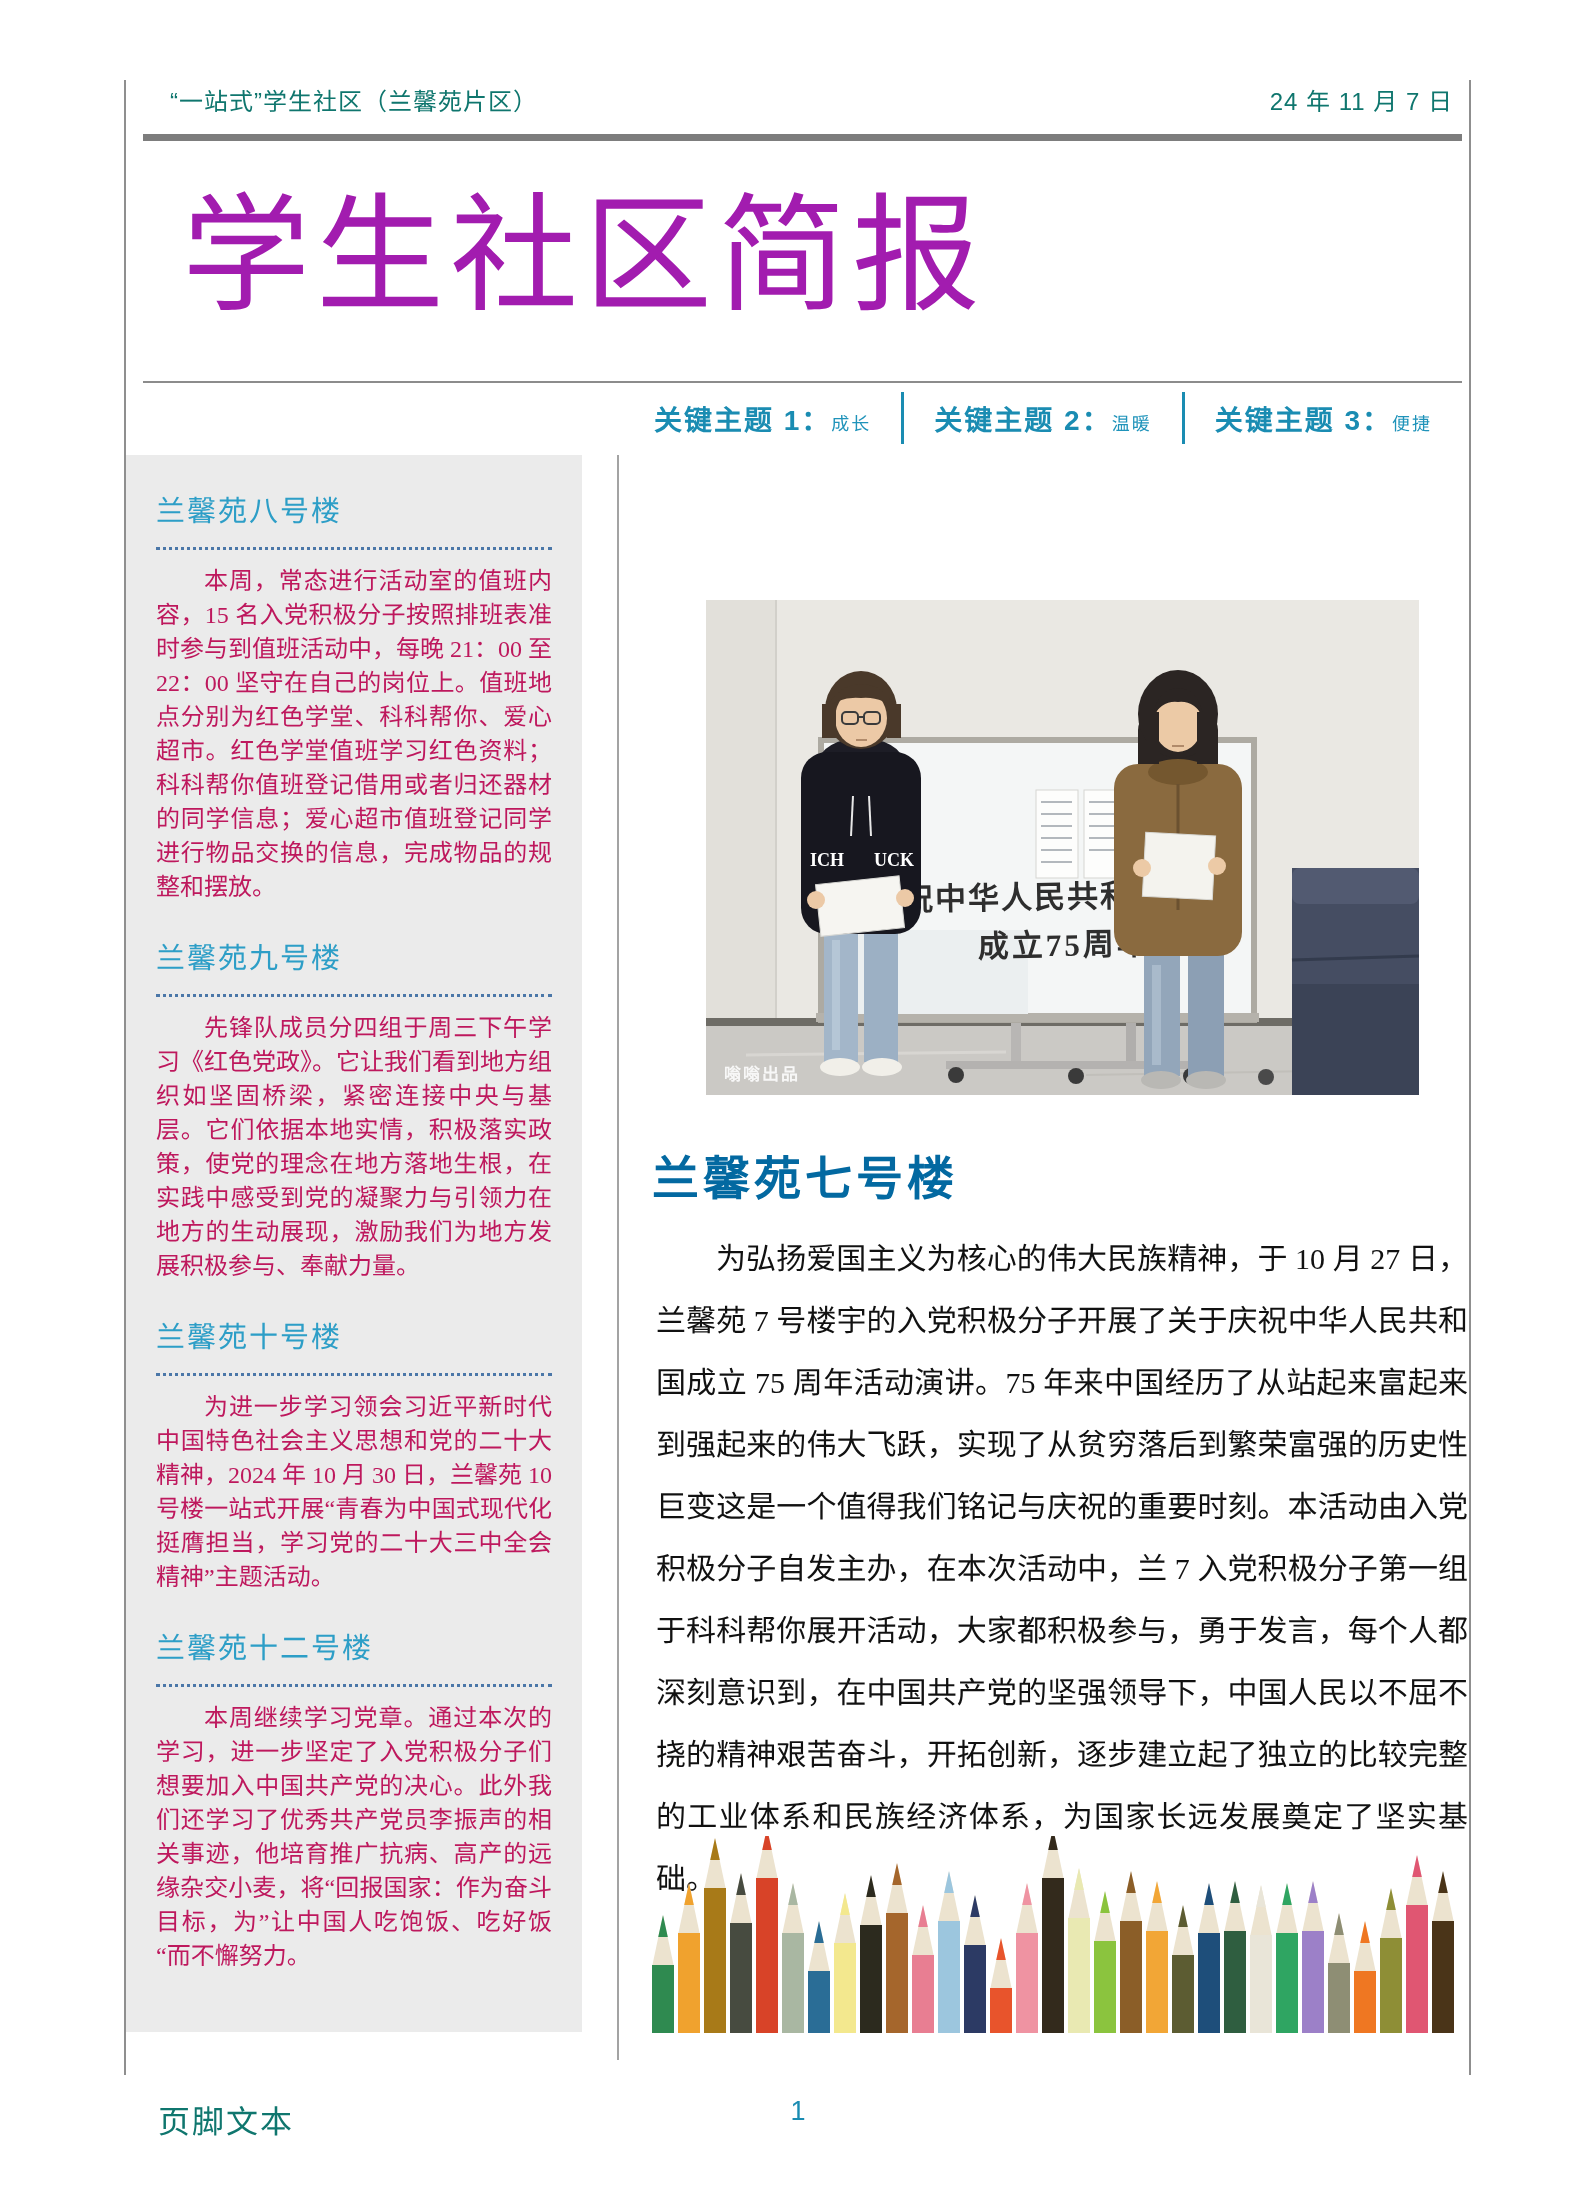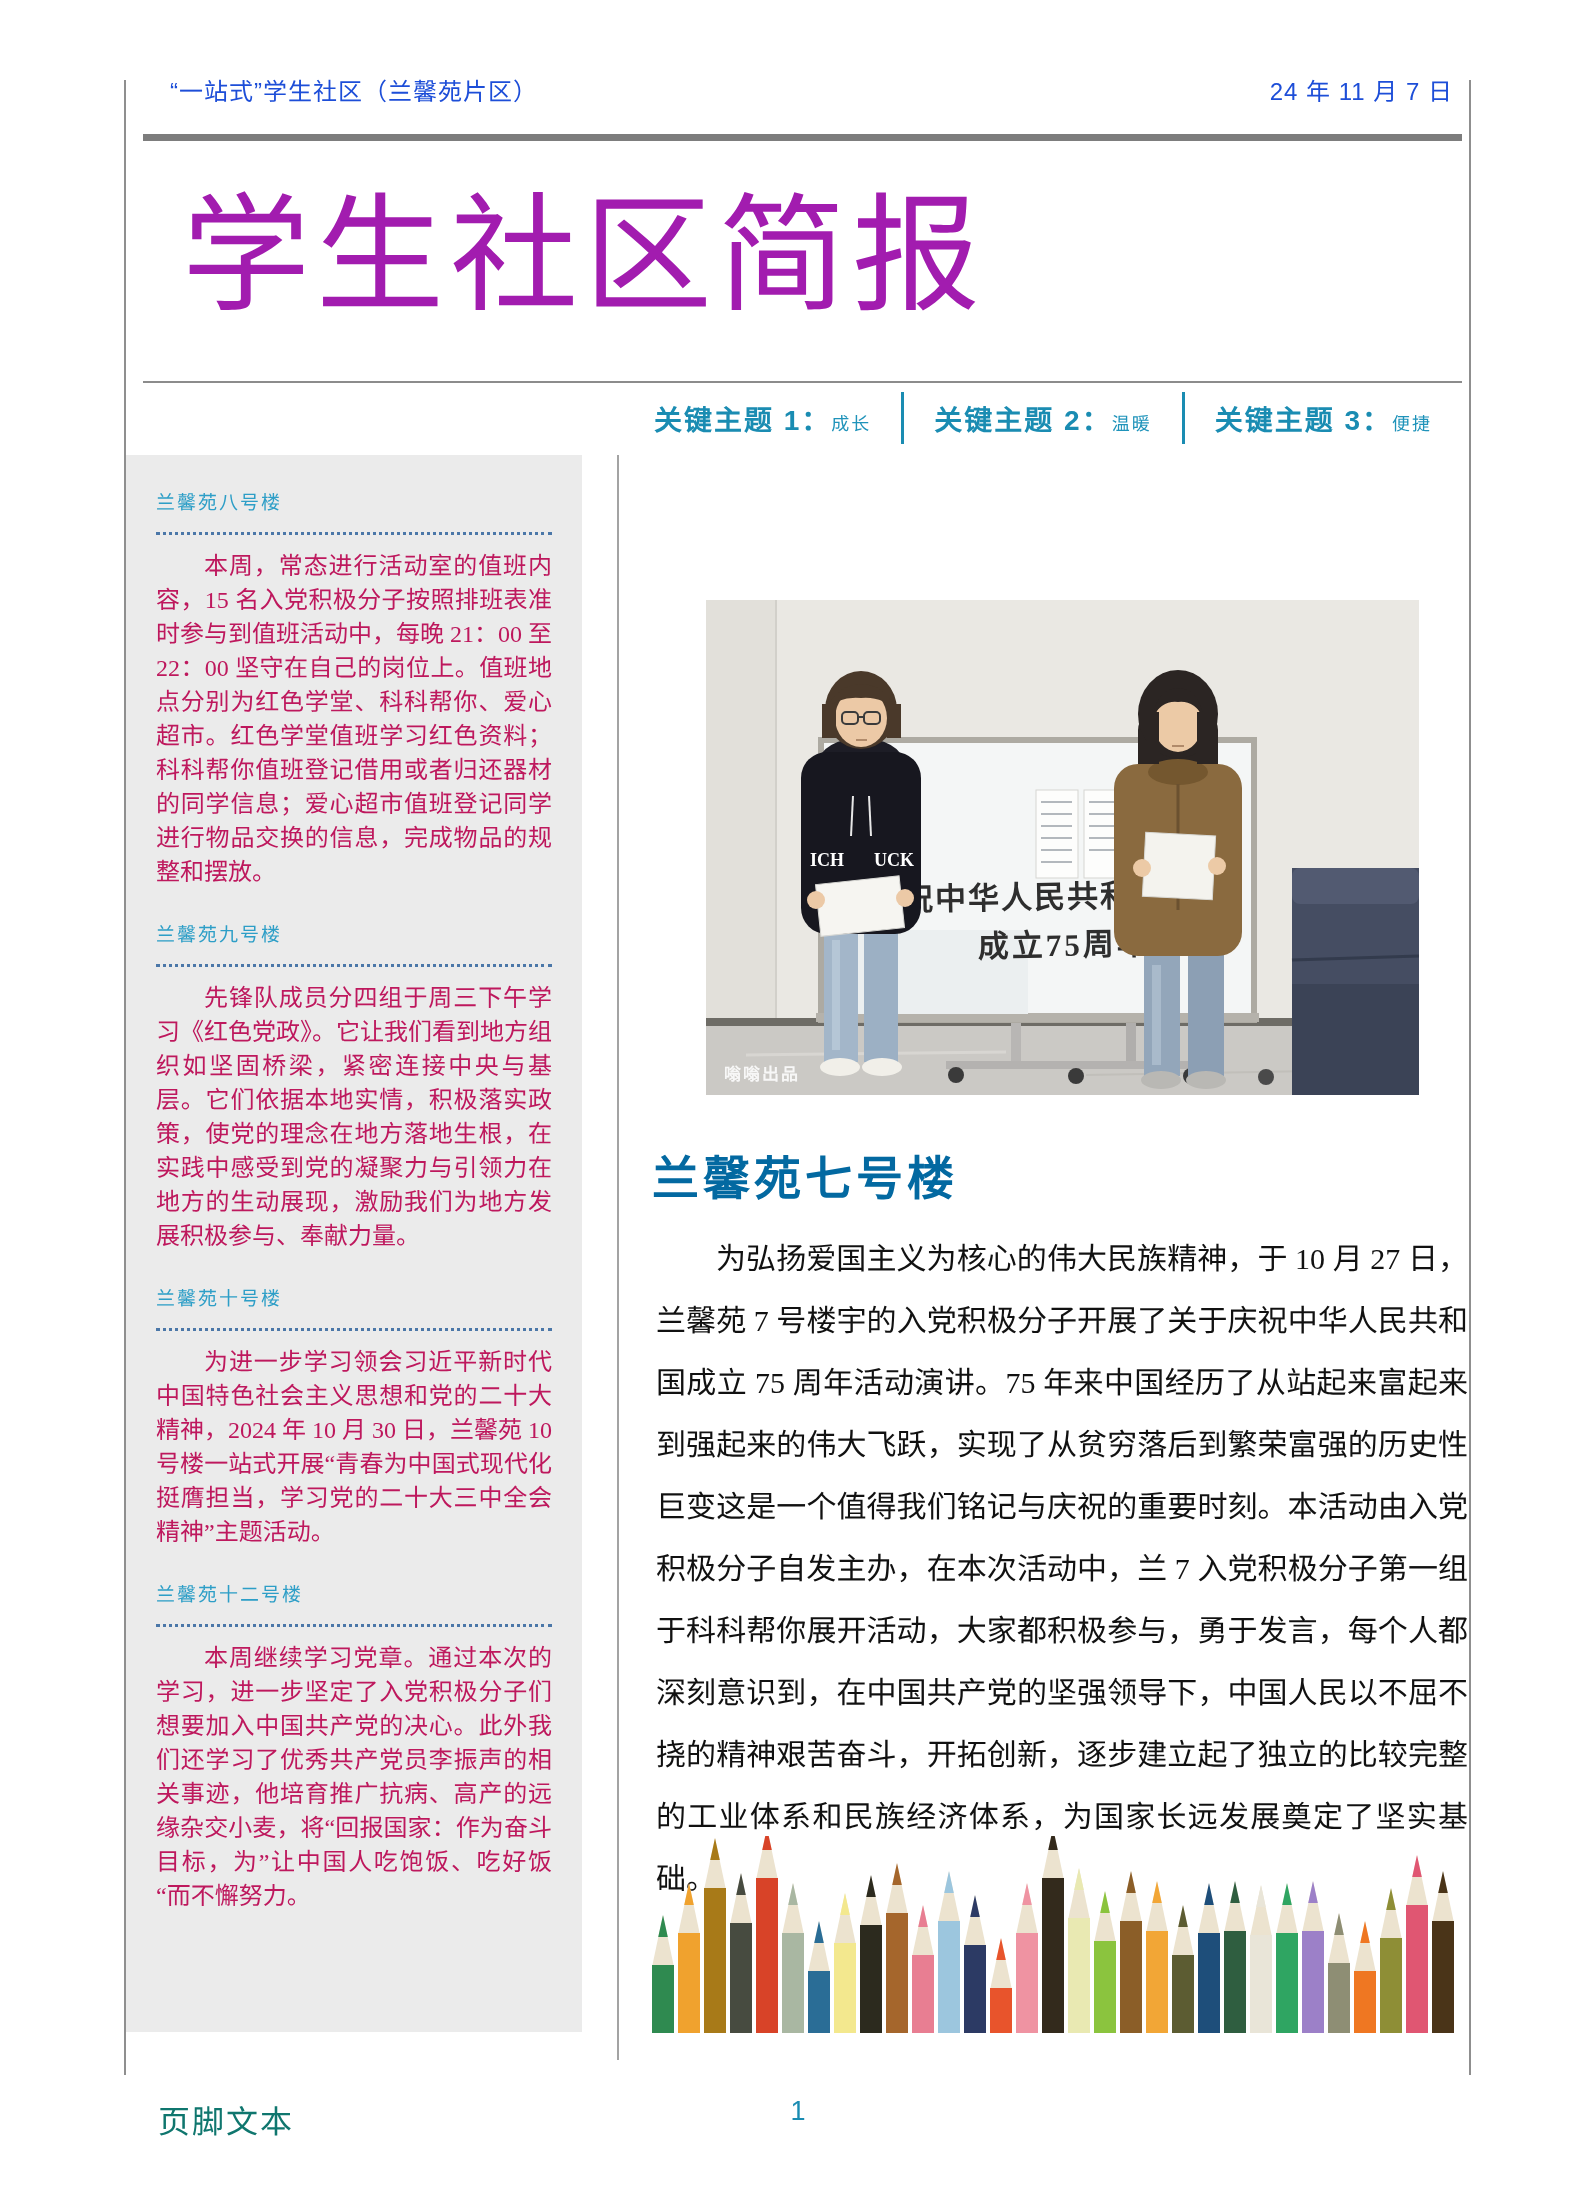--- a/index.html
+++ b/index.html
@@ -1,33 +1,33 @@
 <!DOCTYPE html>
 <html lang="zh-CN"><head>
 <meta charset="utf-8">
 <style>
   html,body{margin:0;padding:0;background:#fff;}
   #page{position:relative;width:1586px;height:2188px;background:#ffffff;overflow:hidden;
         font-family:"Liberation Sans", sans-serif;}
   .vline{position:absolute;width:2px;background:#8f8f8f;}
-  .header-text{position:absolute;top:72px;font-size:24px;color:#1d4ed8;letter-spacing:1px;}
+  .header-text{position:absolute;top:82px;font-size:24px;color:#0f766e;letter-spacing:1px;}
   #header-left{left:170px;}
   #header-right{right:133px;}
   #gray-bar{position:absolute;left:143px;top:134px;width:1319px;height:7px;background:#7d7d7d;}
   #newsletter-title{position:absolute;left:182px;top:152px;font-family:"Liberation Serif", serif;
         font-size:128px;color:#a21caf;letter-spacing:6px;white-space:nowrap;text-align:right;}
   #rule-under-title{position:absolute;left:143px;top:381px;width:1319px;height:2px;background:#8c8c8c;}
   #themes{position:absolute;left:143px;top:392px;width:1319px;display:flex;justify-content:flex-end;align-items:center;}
   .theme-item{display:flex;align-items:baseline;padding:0 30px;}
   .theme-sep{width:3px;height:52px;background:#1a8cb2;}
   .theme-label{font-size:28px;font-weight:bold;color:#1a8cb2;letter-spacing:2px;}
   .theme-value{font-family:Liberation Serif, serif;font-size:18px;color:#1f93ba;letter-spacing:2px;}
   #sidebar{position:absolute;left:126px;top:455px;width:456px;height:1577px;background:#ebebeb;
         box-sizing:border-box;padding:26px 30px;}
-  .side-heading{font-family:"Liberation Serif", serif;font-size:19px;color:#2d9ec7;letter-spacing:2px;
+  .side-heading{font-family:"Liberation Serif", serif;font-size:29px;color:#2d9ec7;letter-spacing:2px;
         margin:30px 0 0 0;font-weight:normal;}
   .side-heading.first{margin-top:6px;}
   .dotline{border-top:3px dotted #4b77a8;margin:18px 0 14px 0;height:0;}
   .side-para{font-family:"Liberation Serif", serif;font-size:24px;line-height:34px;color:#be185d;
         text-align:justify;text-indent:2em;margin:0 0 6px 0;}
   #divider-v{position:absolute;left:617px;top:455px;width:2px;height:1605px;background:#a3a3a3;}
   #photo{position:absolute;left:706px;top:600px;width:713px;height:495px;}
   #article-heading{position:absolute;left:652px;top:1140px;font-family:"Liberation Serif", serif;
         font-size:47px;font-weight:bold;color:#0369a1;letter-spacing:4px;}
   #article-body{position:absolute;left:652px;top:1224px;width:812px;font-family:"Liberation Serif", serif;

